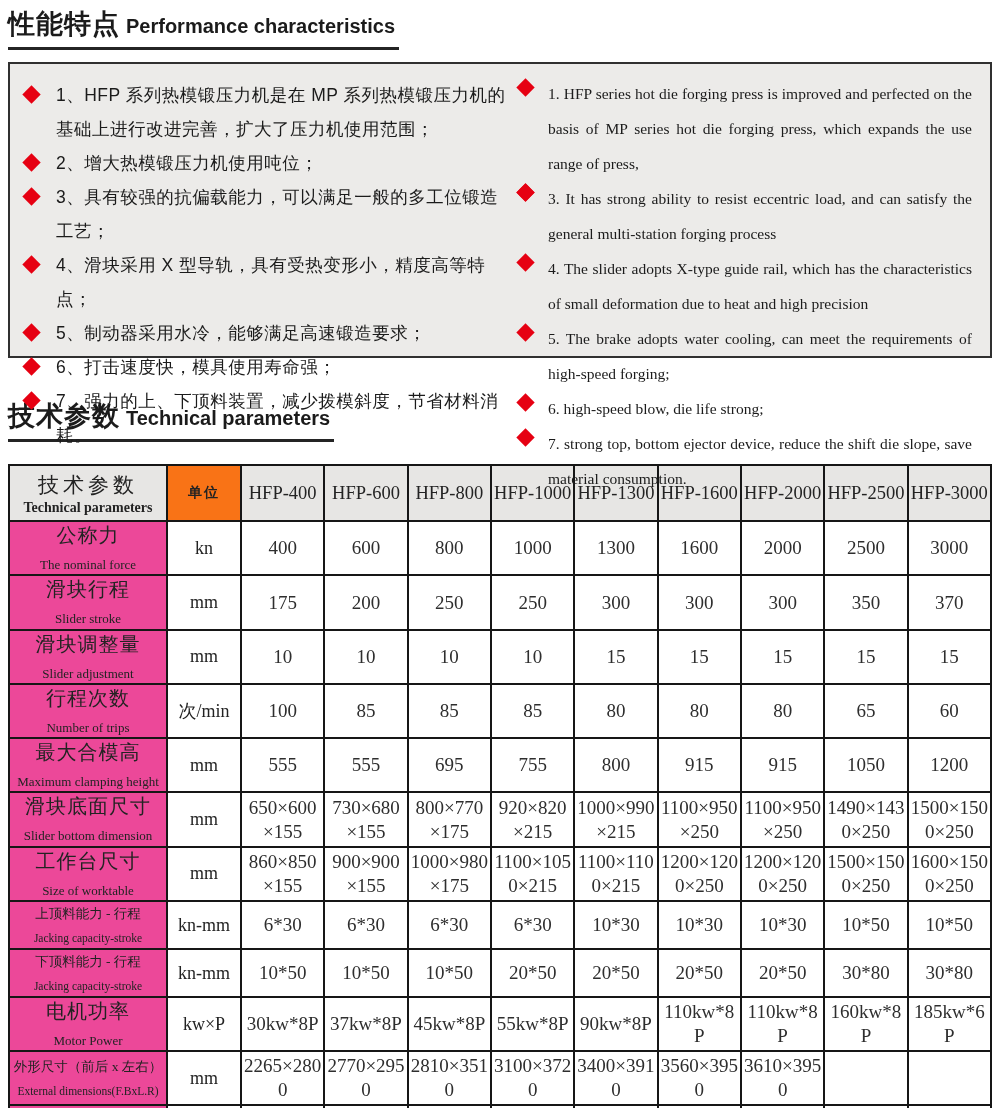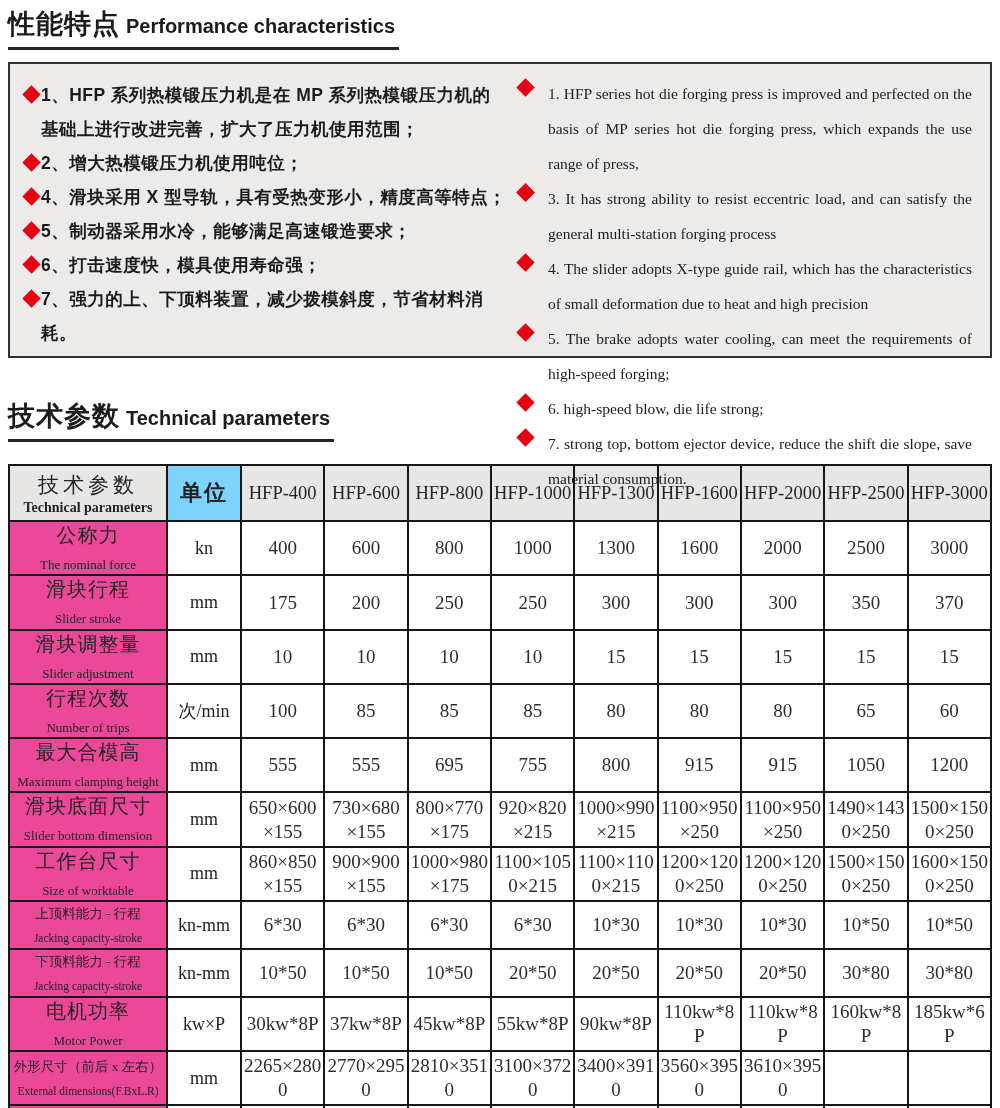--- a/index.html
+++ b/index.html
@@ -20,21 +20,21 @@
   .panel {
     margin: 12px 0 0 8px; width: 984px; height: 296px; box-sizing: border-box;
     border: 2px solid #303030; background: #ecebe9;
     display: flex; padding: 10px 6px 8px 0;
   }
   ul.feat-list { list-style: none; margin: 0; padding: 0; }
   ul.feat-list.cn { width: 498px; padding-top: 4px; }
   ul.feat-list.en { width: 474px; padding-top: 2px; }
   li.feat { position: relative; }
   li.feat-cn {
-    padding-left: 31px; font-size: 17.5px; font-weight: 700;
+    padding-left: 46px; font-size: 17.5px; font-weight: 400;
     line-height: 34px; letter-spacing: 0.5px;
   }
   li.feat-en {
     padding-left: 40px; font-family: "Liberation Serif", serif;
     font-size: 15.5px; line-height: 35px; text-align: justify; padding-right: 10px;
   }
   .diamond {
     position: absolute; width: 13px; height: 13px; background: #e60012;
     transform: rotate(45deg);
   }
@@ -44,21 +44,21 @@
   
   table.params {
     margin: 22px 0 0 8px; width: 984px; border-collapse: collapse; table-layout: fixed;
     font-family: "Liberation Serif", serif; color: #232323;
   }
   table.params th, table.params td {
     border: 2px solid #161616; text-align: center; vertical-align: middle;
     padding: 2px 2px; overflow: hidden;
   }
   th.param-th { width: 152px; background: #e7e6e4; height: 50px; }
-  th.unit-th  { width: 68px;  background: #7dd3fc; font-size: 22px; font-weight: bold; letter-spacing: 2px; }
+  th.unit-th  { width: 68px;  background: #f97316; font-size: 14px; font-weight: bold; letter-spacing: 2px; }
   th.model-th { background: #e7e6e4; font-size: 18.5px; font-weight: normal; }
   .hdr-cn { font-size: 21px; font-weight: normal; letter-spacing: 4px; }
   .hdr-en { font-size: 14px; font-weight: bold; margin-top: 1px; }
   th.label-cell { background: #ec4899; font-weight: normal; }
   .lbl-cn { font-size: 20px; letter-spacing: 1px; line-height: 1.15; }
   .lbl-en { font-size: 13px; line-height: 1.1; margin-top: 11px; }
   th.label-cell.compact .lbl-cn { font-size: 13.5px; white-space: nowrap; letter-spacing: 0; }
   th.label-cell.compact .lbl-en { font-size: 11.5px; white-space: nowrap; }
   td.unit-cell { font-size: 18px; background: #ffffff; }
   td.val-cell {
@@ -72,20 +72,21 @@
 <div class="page">
 
   <div class="heading">
     <span class="h-cn">性能特点</span><span class="h-en">Performance characteristics</span>
   </div>
 
   <div class="panel">
     <ul class="feat-list cn">
         <li class="feat feat-cn"><span class="diamond"></span><span class="feat-text">1、HFP 系列热模锻压力机是在 MP 系列热模锻压力机的基础上进行改进完善，扩大了压力机使用范围；</span></li>
         <li class="feat feat-cn"><span class="diamond"></span><span class="feat-text">2、增大热模锻压力机使用吨位；</span></li>
+        <li class="feat feat-cn"><span class="diamond"></span><span class="feat-text">3、具有较强的抗偏载能力，可以满足一般的多工位锻造工艺；</span></li>
         <li class="feat feat-cn"><span class="diamond"></span><span class="feat-text">4、滑块采用 X 型导轨，具有受热变形小，精度高等特点；</span></li>
         <li class="feat feat-cn"><span class="diamond"></span><span class="feat-text">5、制动器采用水冷，能够满足高速锻造要求；</span></li>
         <li class="feat feat-cn"><span class="diamond"></span><span class="feat-text">6、打击速度快，模具使用寿命强；</span></li>
         <li class="feat feat-cn"><span class="diamond"></span><span class="feat-text">7、强力的上、下顶料装置，减少拨模斜度，节省材料消耗。</span></li>
       </ul>
     <ul class="feat-list en">
         <li class="feat feat-en"><span class="diamond"></span><span class="feat-text">1. HFP series hot die forging press is improved and perfected on the basis of MP series hot die forging press, which expands the use range of press,</span></li>
         <li class="feat feat-en"><span class="diamond"></span></li>
         <li class="feat feat-en"><span class="diamond"></span><span class="feat-text">3. It has strong ability to resist eccentric load, and can satisfy the general multi-station forging process</span></li>
         <li class="feat feat-en"><span class="diamond"></span><span class="feat-text">4. The slider adopts X-type guide rail, which has the characteristics of small deformation due to heat and high precision</span></li>

